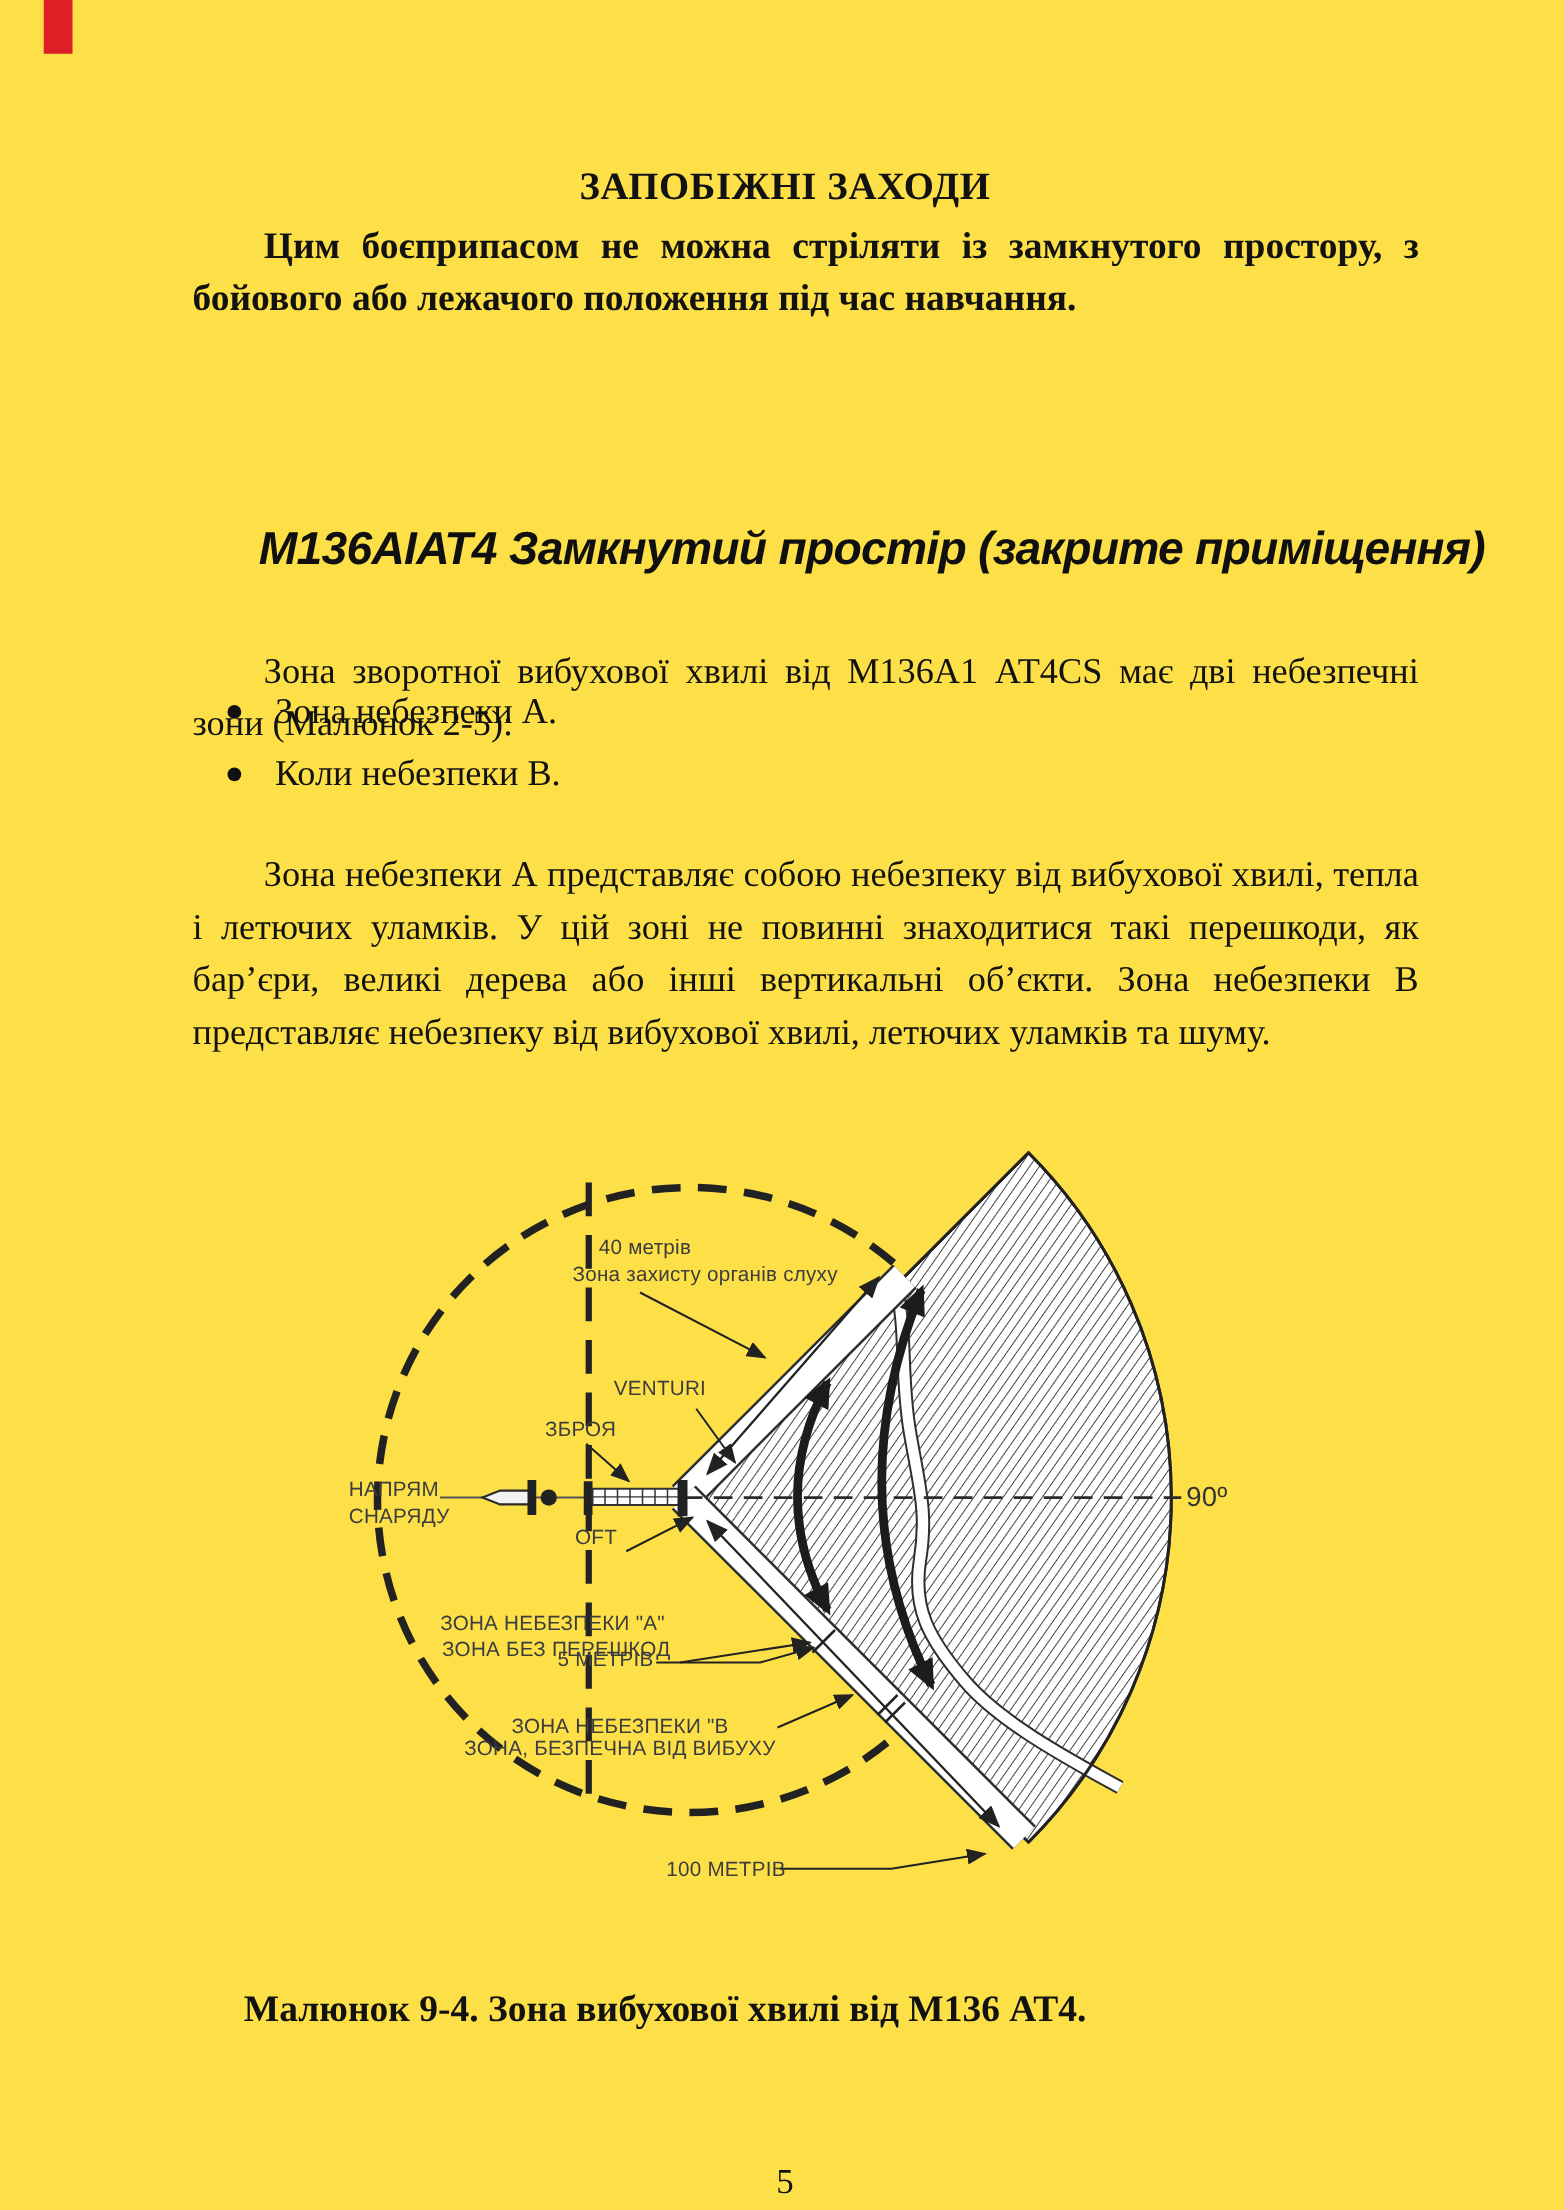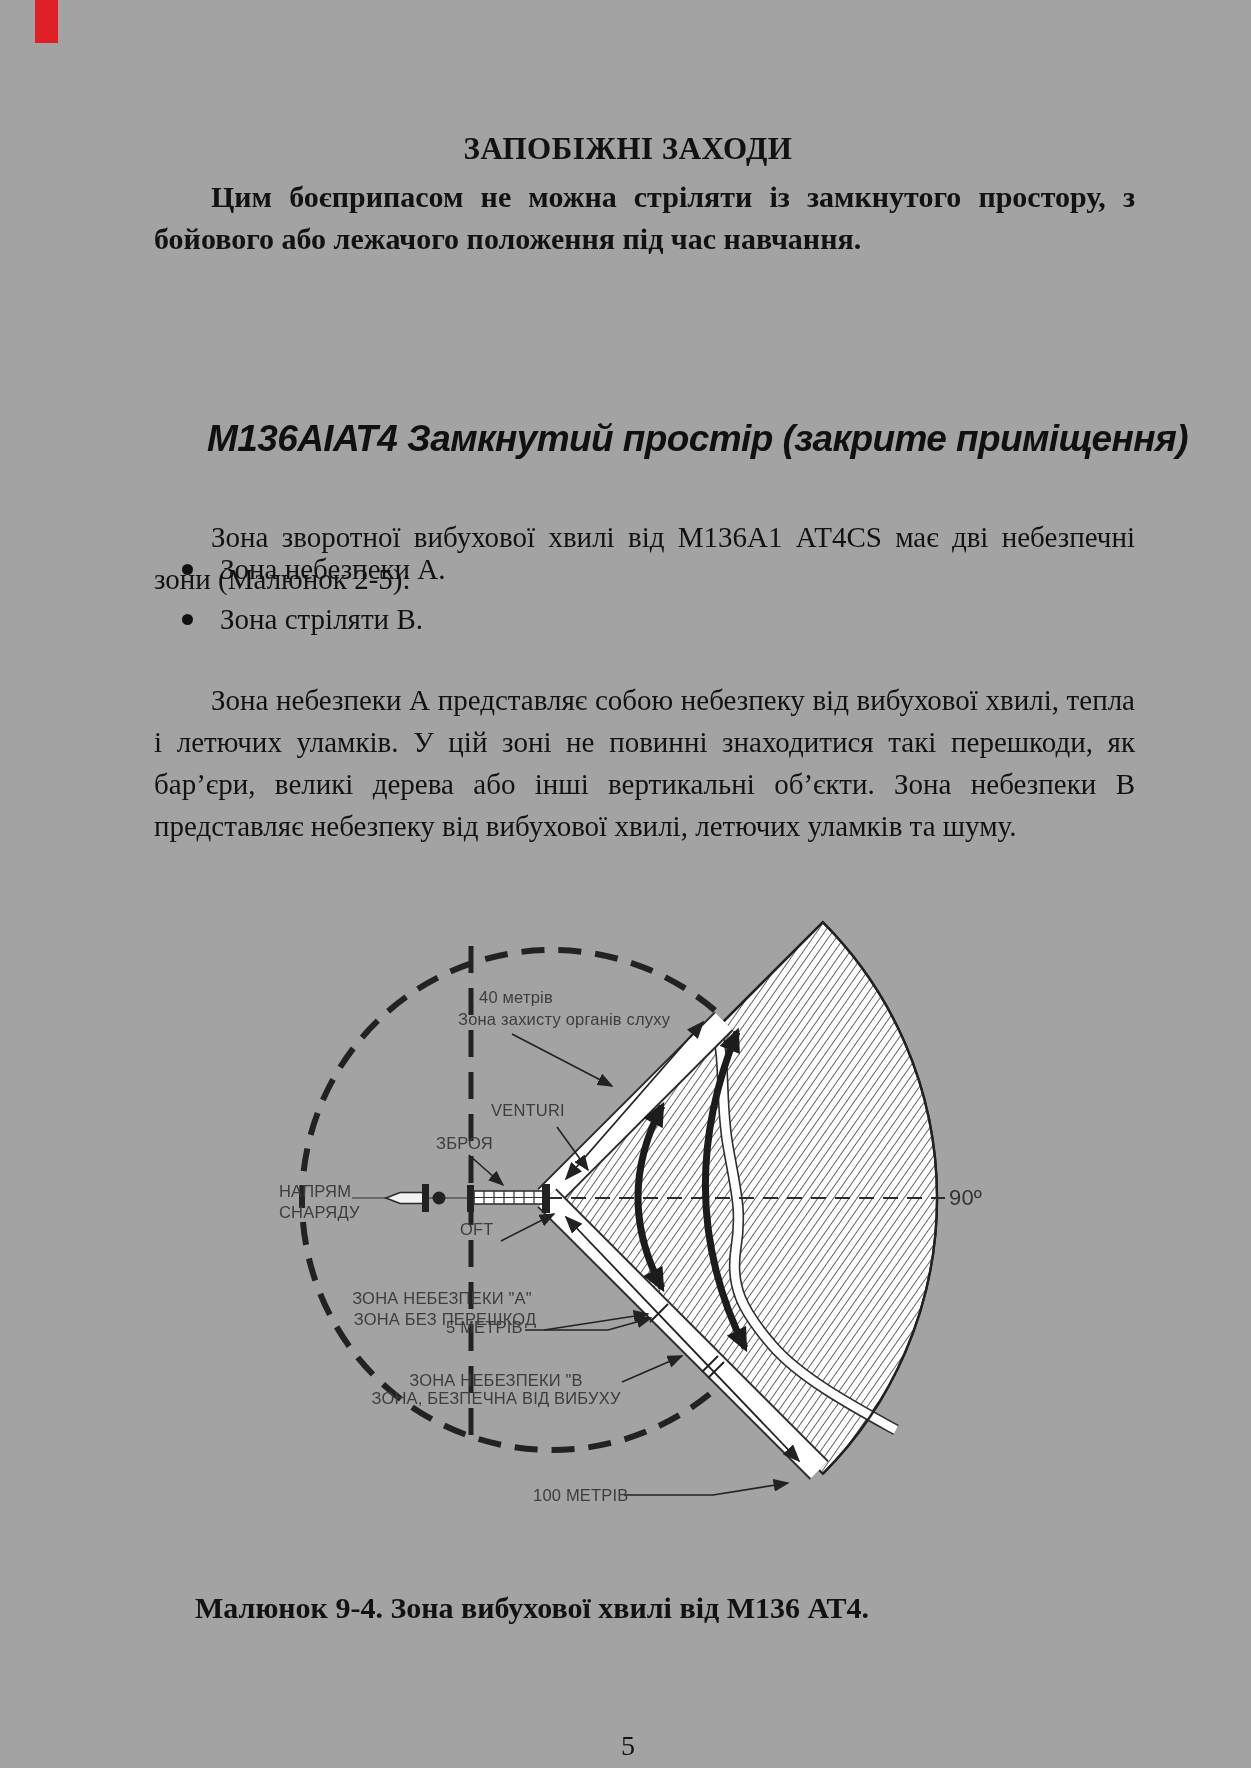--- a/index.html
+++ b/index.html
@@ -1,16 +1,16 @@
 <!DOCTYPE html>
 <html><head>
 <meta charset="utf-8">
 <style>
   html,body{margin:0;padding:0;background:#888;}
-  .page{position:relative;width:1251px;height:1768px;margin:0 auto;background:#a3a3a3;overflow:hidden;
+  .page{position:relative;width:1251px;height:1768px;margin:0 auto;background:#fde047;overflow:hidden;
         font-family:"Liberation Serif",serif;color:#121212;}
   .red-mark{position:absolute;left:35px;top:0;width:23px;height:43px;background:#de1f26;}
   .title{position:absolute;left:138px;top:131px;width:980px;margin:0;text-align:center;
          font-size:31px;font-weight:bold;letter-spacing:.5px;}
   p.body{position:absolute;left:138px;width:981px;margin:16px;text-align:justify;text-indent:57px;
          font-size:29px;line-height:42px;}
   p.bold{font-weight:bold;font-size:30px;}
   .p1{top:160px;}
   .p2{top:244px;}
   .heading{position:absolute;left:138px;top:406px;width:1010px;margin:12px;padding-left:57px;
@@ -38,21 +38,21 @@
   <h1 class="title">ЗАПОБІЖНІ ЗАХОДИ</h1>
 
   <p class="body bold p1">Цим боєприпасом не можна стріляти із замкнутого простору, з бойового або лежачого положення під час навчання.</p>
 
   <h2 class="heading">М136АІАТ4 Замкнутий простір (закрите приміщення)</h2>
 
   <p class="body p3">Зона зворотної вибухової хвилі від М136А1 АТ4CS має дві небезпечні зони (Малюнок 2-5):</p>
 
   <ul class="bullets">
     <li><span class="dot"></span><span>Зона небезпеки А.</span></li>
-    <li><span class="dot"></span><span>Зона стріляти В.</span></li>
+    <li><span class="dot"></span><span>Коли небезпеки В.</span></li>
   </ul>
 
   <p class="body p4">Зона небезпеки А представляє собою небезпеку від вибухової хвилі, тепла і летючих уламків. У цій зоні не повинні знаходитися такі перешкоди, як бар’єри, великі дерева або інші вертикальні об’єкти. Зона небезпеки В представляє небезпеку від вибухової хвилі, летючих уламків та шуму.</p>
 
   <svg class="diagram" viewBox="0 0 1251 1768">
     <defs>
       <pattern id="hatch" width="6.4" height="6.4" patternUnits="userSpaceOnUse" patternTransform="rotate(-55)">
         <line x1="0" y1="0" x2="6.4" y2="0" stroke="#2a2a2a" stroke-width="1.4"></line>
       </pattern>
       <marker id="thinA" markerUnits="strokeWidth" markerWidth="10" markerHeight="8" viewBox="0 0 10 8" refX="9" refY="4" orient="auto-start-reverse">

